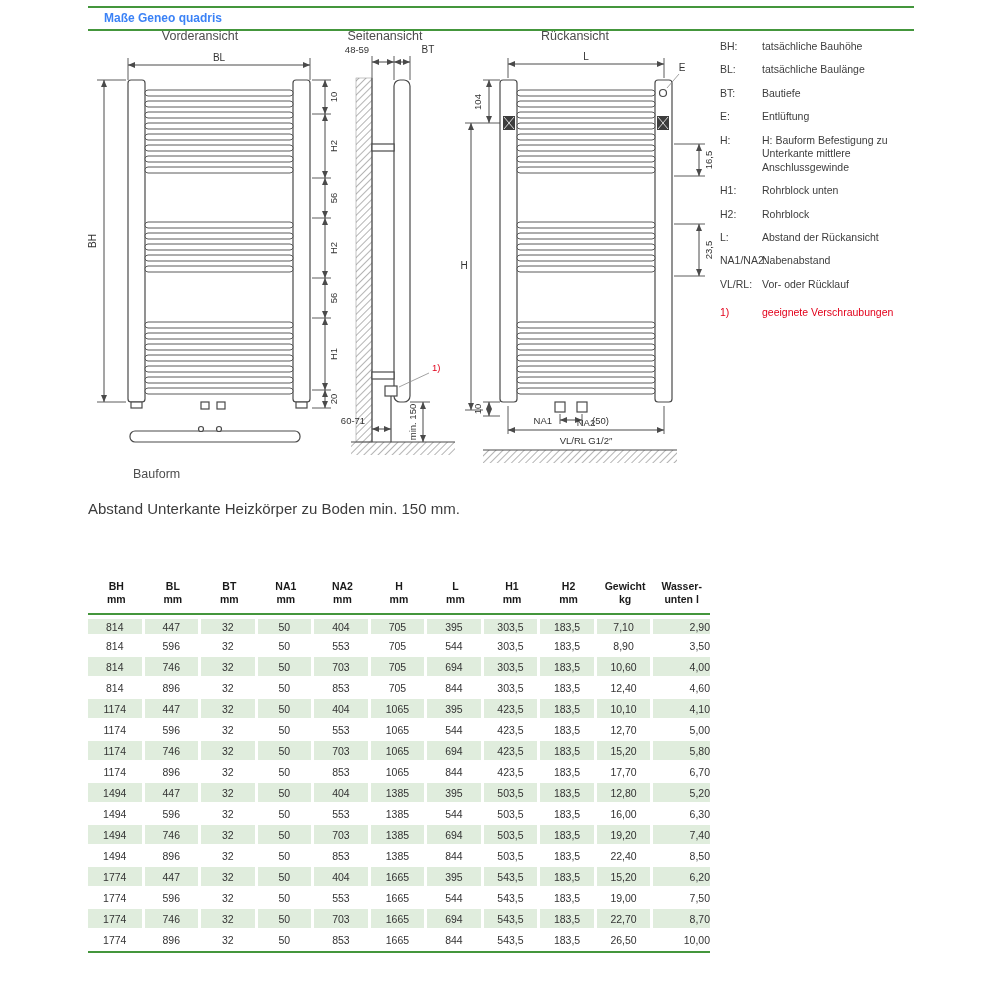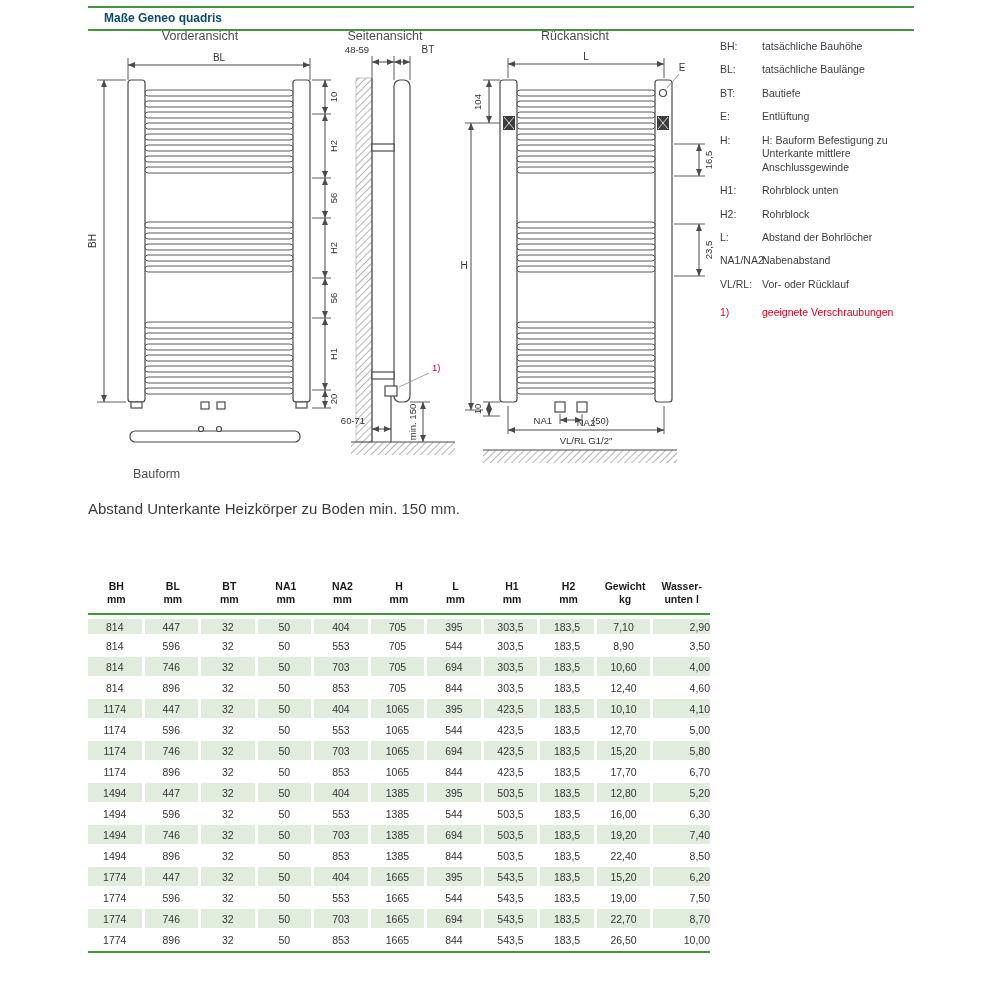--- a/index.html
+++ b/index.html
@@ -10,21 +10,21 @@
     --line:#4a4a4a;
   }
   *{box-sizing:border-box;}
   html,body{margin:0;padding:0;}
   body{
     width:1000px;height:1000px;background:#fff;position:relative;
     font-family:"Liberation Sans","DejaVu Sans",sans-serif;color:var(--ink);
   }
   .header{position:absolute;left:88px;right:86px;top:6px;
     border-top:2px solid var(--accent);border-bottom:2px solid var(--accent);}
-  .header .title{padding:3px 0 4px 16px;font-size:12px;font-weight:bold;color:#0c4a6e;}
+  .header .title{padding:3px 0 4px 16px;font-size:12px;font-weight:bold;color:#3b82f6;}
 
   .drawing{position:absolute;left:85px;top:26px;}
   .vtitle{font-size:12.5px;fill:#4d4d4d;}
   .lbl{font-size:10px;fill:#333;}
   .sml{font-size:9.5px;fill:#333;}
   .red-lbl{font-size:9.5px;fill:var(--red);}
   .dr{fill:#fff;stroke:var(--line);stroke-width:1.2;}
   .tube{fill:#fff;stroke:#5a5a5a;stroke-width:1;}
   .dim{stroke:var(--line);stroke-width:1;}
   .tick{stroke:var(--line);stroke-width:0.9;}
@@ -296,21 +296,21 @@
     <div class="legend-row">
       <span class="legend-term">H1:</span>
       <span class="legend-def">Rohrblock unten</span>
     </div>
     <div class="legend-row">
       <span class="legend-term">H2:</span>
       <span class="legend-def">Rohrblock</span>
     </div>
     <div class="legend-row">
       <span class="legend-term">L:</span>
-      <span class="legend-def">Abstand der Bohrlöcher</span>
+      <span class="legend-def">Abstand der Rückansicht</span>
     </div>
     <div class="legend-row">
       <span class="legend-term">NA1/NA2:</span>
       <span class="legend-def">Nabenabstand</span>
     </div>
     <div class="legend-row">
       <span class="legend-term">VL/RL:</span>
       <span class="legend-def">Vor- oder Rücklauf</span>
     </div>
     <div class="legend-row red">

